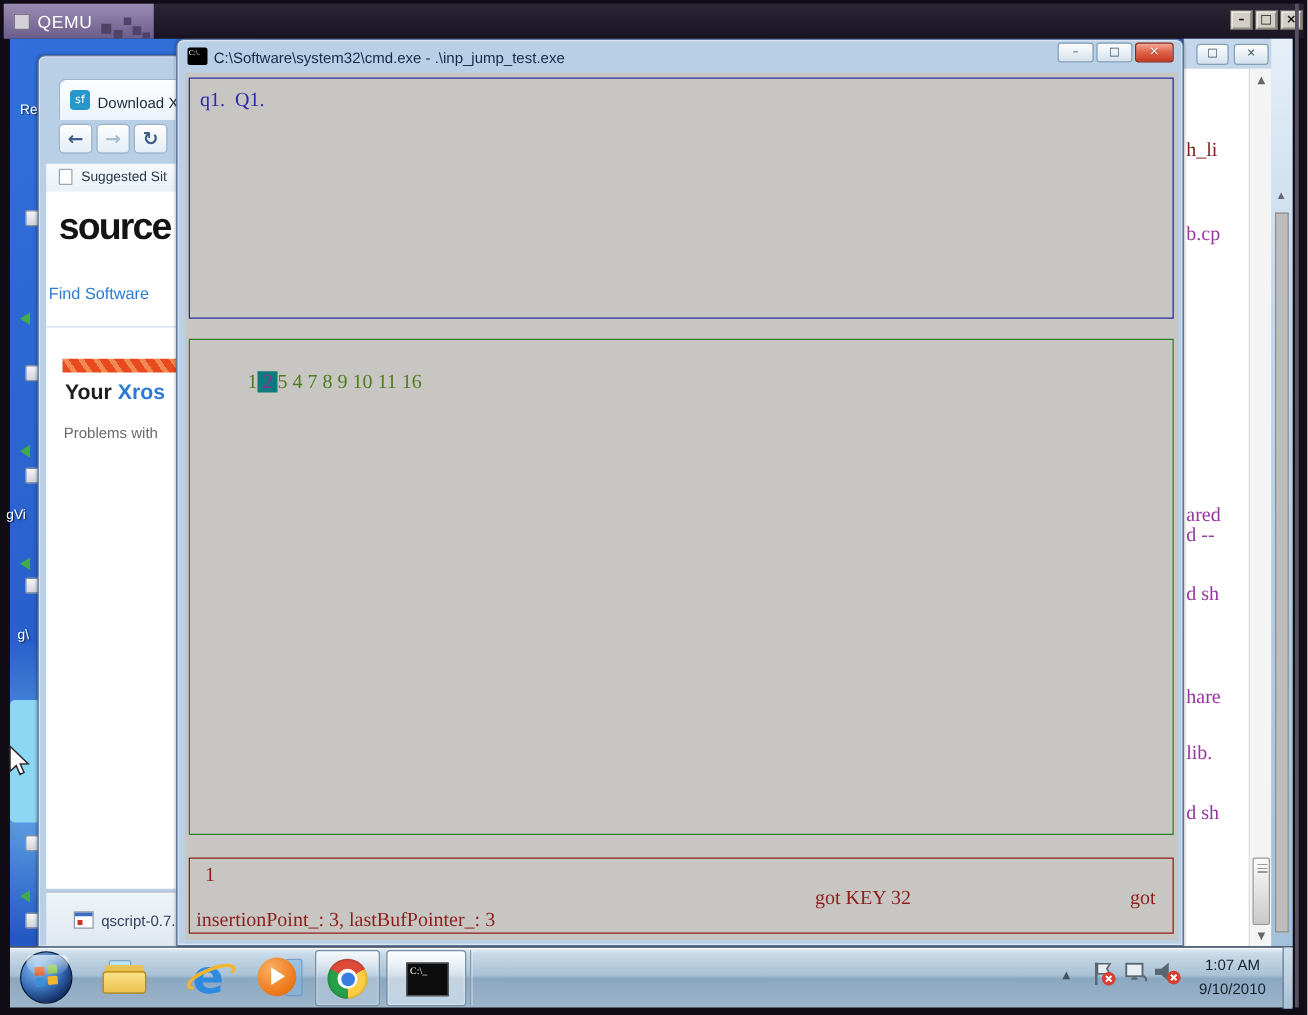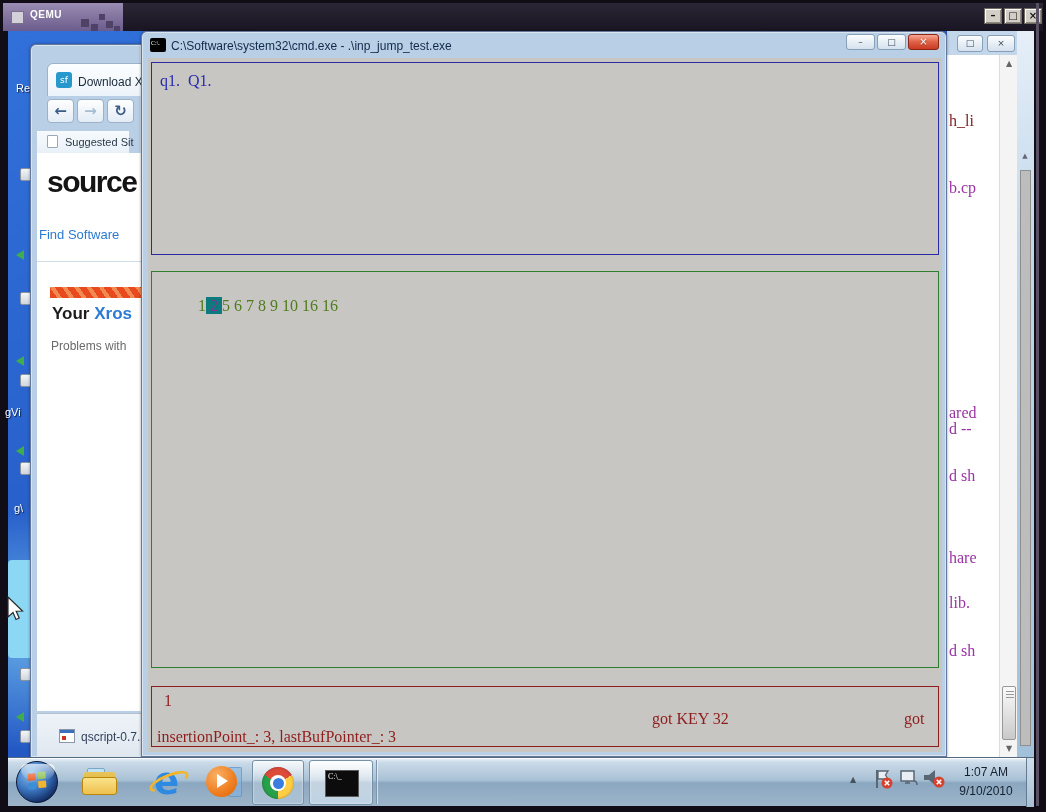--- a/index.html
+++ b/index.html
@@ -6,21 +6,21 @@
   html,body{width:1046px;height:812px;overflow:hidden}
   body{font-family:"Liberation Sans",sans-serif}
   #root{position:relative;width:1046px;height:812px;background:#100d16;overflow:hidden}
   .a{position:absolute}
   .mono{font-family:Liberation Serif, serif;line-height:1.1;white-space:pre}
   .gl{font-family:"DejaVu Sans",sans-serif;line-height:1;text-align:center;display:flex;align-items:center;justify-content:center}
   
   .q-bar{left:3px;top:3px;width:1040px;height:28px;background:linear-gradient(180deg,#2b2635,#191523)}
   .q-grad{left:0;top:0;width:120px;height:28px;background:linear-gradient(180deg,#9a8cb2,#6b5c8c)}
   .q-ico{left:8px;top:8px;width:13px;height:13px;background:#d4d0da;border:1px solid #7a7288}
-  .q-title{left:27px;top:6px;color:#fff;font-weight:bold;font-size:10px;letter-spacing:.5px}
+  .q-title{left:27px;top:6px;color:#fff;font-weight:normal;font-size:14px;letter-spacing:.5px}
   .pix{background:#4e4366}
   .qbtn{width:18px;height:16px;background:#d3cfc7;border:1px solid #6f6b63;box-shadow:inset 1px 1px 0 #ffffff,inset -1px -1px 0 #8d897f;font-size:10px;font-weight:bold;color:#141414;cursor:default}
   .q-line{left:1036px;top:3px;width:3px;height:803px;background:#595063}
   
   .desktop{left:8px;top:31px;width:1026px;height:726px;
     background:radial-gradient(240px 170px at 24px 600px,rgba(140,218,248,.65),rgba(140,218,248,0) 70%),
                linear-gradient(150deg,#3170da 0%,#2459c4 55%,#1b48a6 100%)}
   .patch{left:8px;top:560px;width:34px;height:98px;background:#8cd8f4;border-radius:4px}
   .dico{width:13px;height:13px;background:linear-gradient(180deg,#f4f6f8,#cfd6dd);border:1px solid #8a93a0;border-radius:2px}
   .darrow{width:0;height:0;border-top:5px solid transparent;border-bottom:5px solid transparent;border-right:8px solid #3fae49}
@@ -93,21 +93,21 @@
 
     <div class="a tabface" style="left:16px;top:18px;width:110px;height:33px">
       <div class="a gl" style="left:8px;top:8px;width:16px;height:16px;background:#2798cc;border-radius:3px;color:#fff;font-size:9px;font-weight:normal">sf</div>
       <span class="a" style="left:30px;top:11px;font-size:12px;color:#1b2b3a;white-space:nowrap">Download X</span>
     </div>
 
     <div class="a navbtn gl" style="left:16px;top:54px;color:#3b5d88">←</div>
     <div class="a navbtn gl" style="left:46px;top:54px;color:#a6bcd1">→</div>
     <div class="a navbtn gl" style="left:76px;top:54px;color:#3b5d88">↻</div>
 
-    <div class="a" style="left:6px;top:86px;width:92px;height:22px;background:linear-gradient(180deg,#f7fafd,#e9f1f8)">
+    <div class="a" style="left:6px;top:86px;width:110px;height:22px;background:linear-gradient(180deg,#f7fafd,#e9f1f8)">
       <div class="a" style="left:10px;top:4px;width:11px;height:13px;background:#fff;border:1px solid #9aa8b5;border-radius:1px"></div>
       <span class="a" style="left:28px;top:5px;font-size:11px;color:#2a3a4a;white-space:nowrap">Suggested Sit</span>
     </div>
 
     <div class="a" style="left:6px;top:108px;width:106px;height:558px;background:#fff">
       <span class="a" style="left:10px;top:12px;font-size:30px;font-weight:800;color:#141414;letter-spacing:-1.5px;white-space:nowrap">source</span>
       <span class="a" style="left:2px;top:74px;font-size:13px;color:#2b7bd3;white-space:nowrap">Find Software</span>
       <div class="a" style="left:0;top:108px;width:106px;height:1px;background:#cfdde9"></div>
       <div class="a banner" style="left:13px;top:134px;width:93px;height:11px"></div>
       <div class="a" style="left:15px;top:151px;font-size:17px;font-weight:bold;white-space:nowrap">
@@ -163,21 +163,21 @@
     </div>
 
     <div class="a" style="left:6px;top:26px;width:794px;height:694px;background:#c8c6c2">
 
       <div class="a pane" style="left:3px;top:4px;width:788px;height:193px;border:1px solid #2a2aa4">
         <span class="a mono" style="left:8px;top:9px;font-size:16px;color:#2a2aae">q1.  Q1.</span>
       </div>
 
       <div class="a pane" style="left:3px;top:213px;width:788px;height:397px;border:1px solid #2f7d2f">
         <div class="a mono" style="left:6px;top:7px;font-size:16px;color:#4f7c1f">
-          <span>1 </span><span style="background:#0d7a7d;color:#8f2e96;padding:0 4px;margin:0 -4px">2</span><span> 5 6 7 8 9 10 16 16</span>
+          <span>1 </span><span style="background:#0d7a7d;color:#8f2e96;padding:0 4px;margin:0 -4px">2</span><span> 5 4 7 8 9 10 11 16</span>
         </div>
       </div>
 
       <div class="a pane" style="left:3px;top:628px;width:788px;height:61px;border:1px solid #8e1d1d">
         <span class="a mono" style="left:12px;top:5px;font-size:16px;color:#8e1d1d">1</span>
         <span class="a mono" style="left:500px;top:23px;font-size:16px;color:#8e1d1d">got KEY 32</span>
         <span class="a mono" style="left:752px;top:23px;font-size:16px;color:#8e1d1d">got</span>
         <span class="a mono" style="left:5px;top:41px;font-size:16px;color:#8e1d1d">insertionPoint_: 3, lastBufPointer_: 3</span>
       </div>
     </div>

